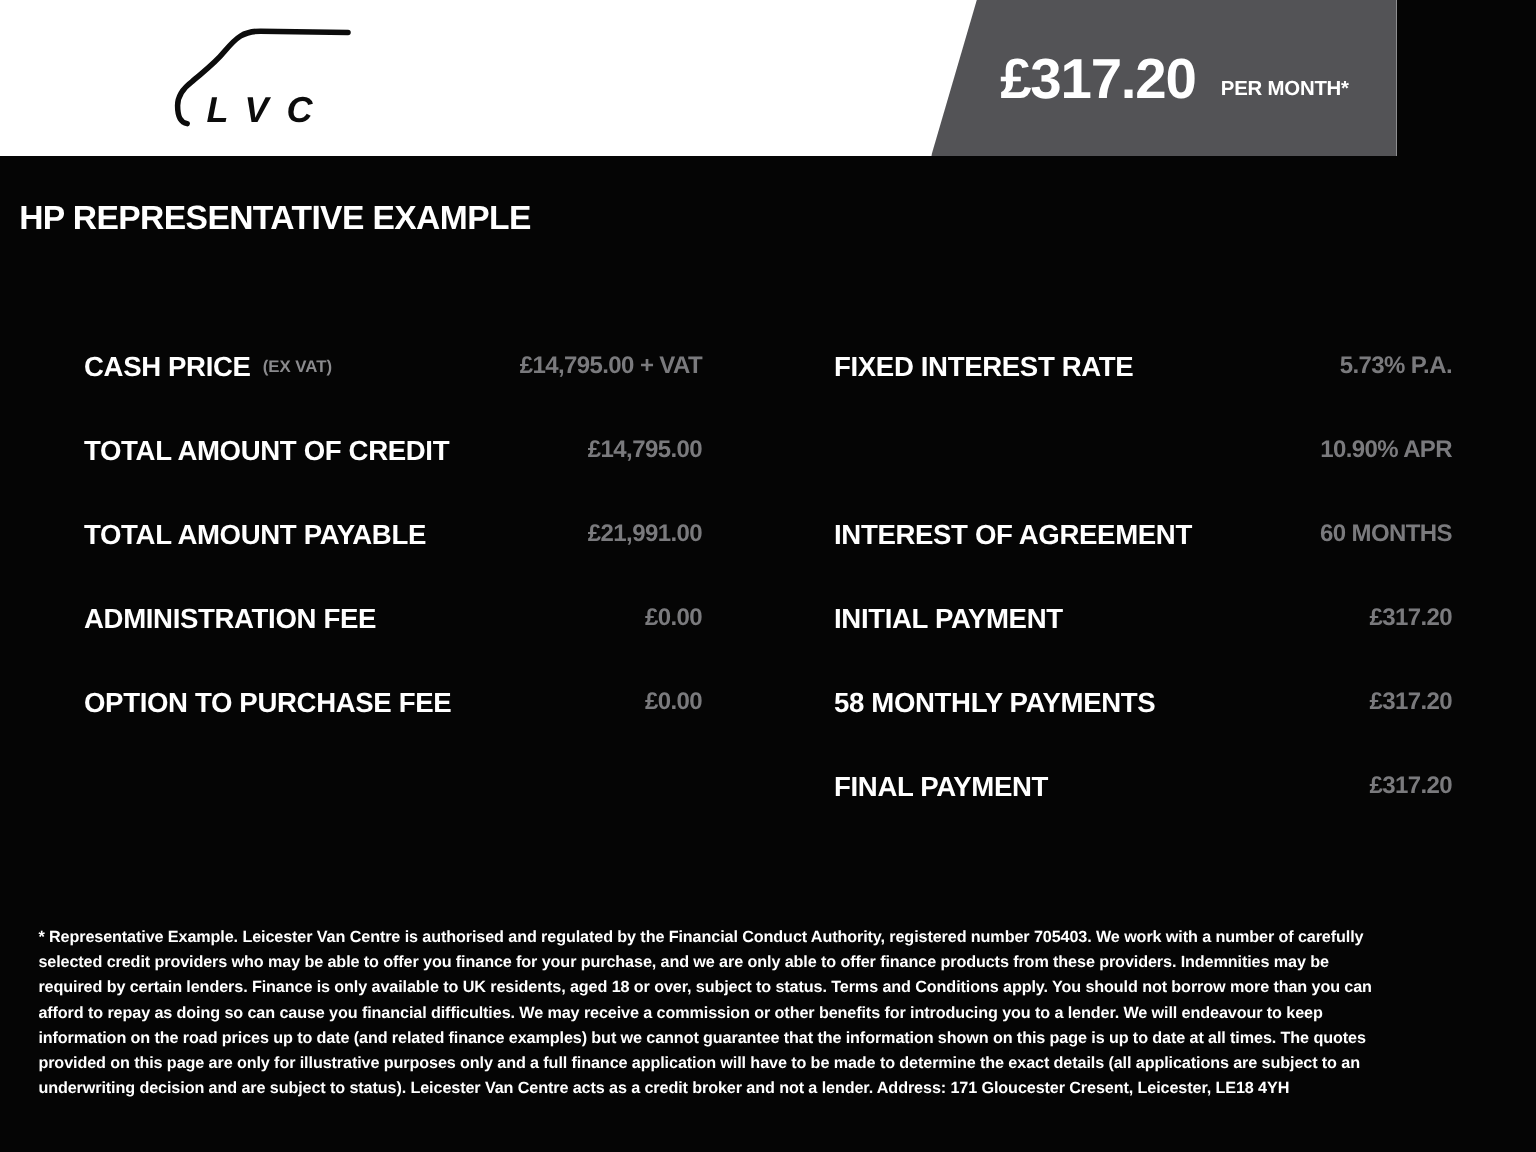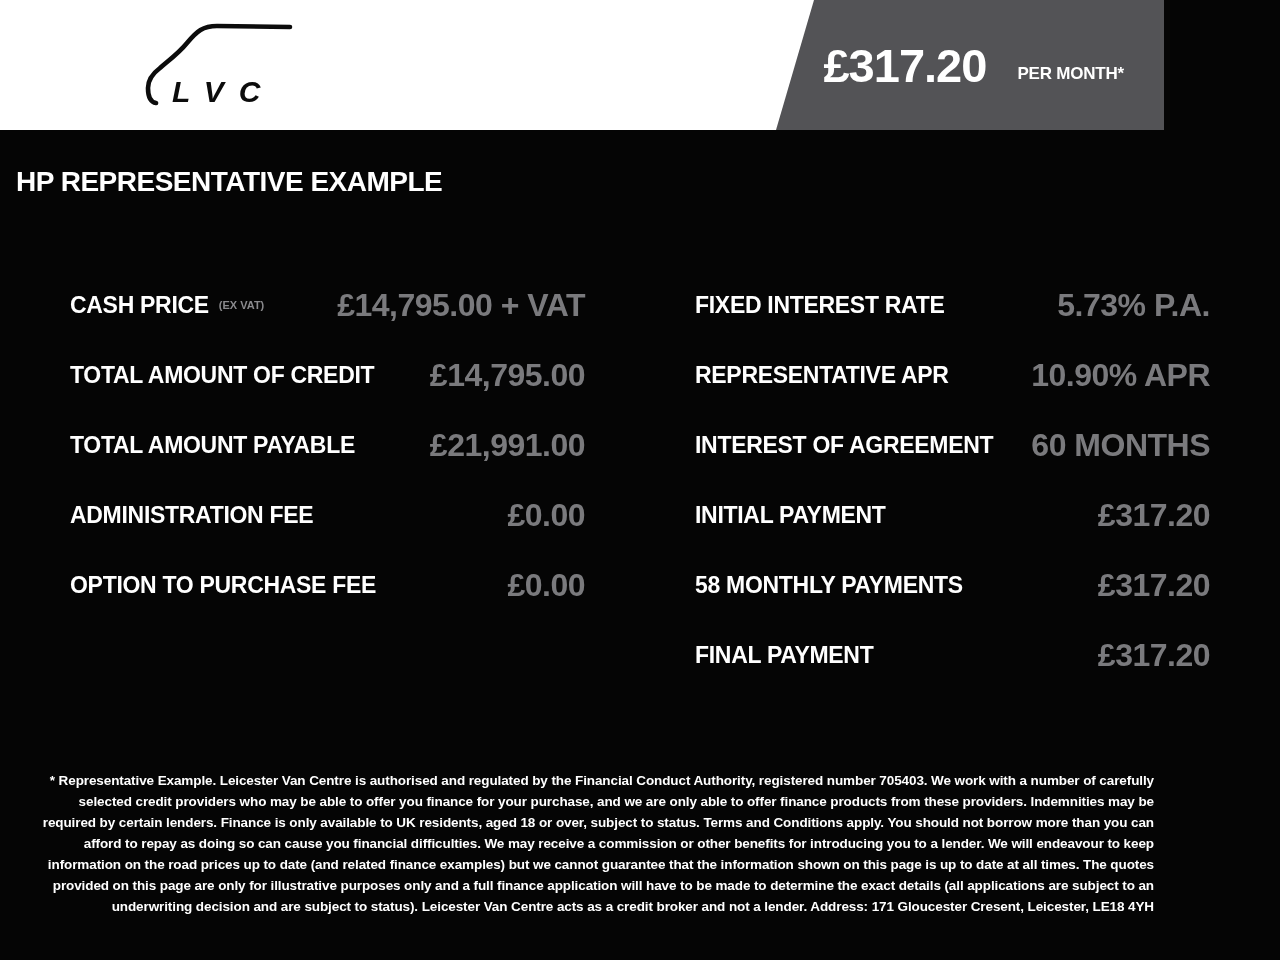--- a/index.html
+++ b/index.html
@@ -26,21 +26,21 @@
     background:#535356;
     clip-path:polygon(38px 0, 100% 0, 100% 100%, 0 100%);
     display:flex; align-items:center; justify-content:flex-end;
     padding-right:40px;
   }
   .banner-amount {
     color:#ffffff; font-size:47px; font-weight:bold; letter-spacing:-1px;
     white-space:nowrap;
   }
   .banner-period {
-    color:#ffffff; font-size:17px; font-weight:bold; margin-left:31px;
+    color:#ffffff; font-size:17px; font-weight:bold; margin-left:21px;
     position:relative; top:9px; white-space:nowrap; letter-spacing:-0.2px;
   }
 
   
   .page-title {
     position:absolute; left:16px; top:166px;
     color:#ffffff; font-size:28px; font-weight:bold; letter-spacing:-0.5px;
     white-space:nowrap;
   }
 
@@ -49,34 +49,33 @@
     position:absolute; left:70px; top:270px; width:1140px;
     display:grid; grid-template-columns:1fr 1fr; column-gap:110px;
   }
   .finance-col { display:flex; flex-direction:column; }
   .finance-row { display:flex; align-items:center; height:70px; }
   .f-label {
     color:#ffffff; font-size:23px; font-weight:bold; letter-spacing:-0.3px;
     white-space:nowrap;
   }
   .f-sublabel {
-    color:#8a8a8d; font-size:11px; font-weight:bold; margin-left:10px;
+    color:#8a8a8d; font-size:14px; font-weight:bold; margin-left:10px;
     white-space:nowrap;
   }
   .f-value {
-    margin-left:auto; color:#7a7a7d; font-size:32px; font-weight:bold;
+    margin-left:auto; color:#7a7a7d; font-size:20px; font-weight:bold;
     letter-spacing:-0.5px; white-space:nowrap;
   }
 
   
   .disclaimer {
     position:absolute; left:32px; top:770px; width:1122px;
     color:#ffffff; font-size:13.5px; line-height:21px; font-weight:bold;
     letter-spacing:-0.1px;
-    text-align:right;
   }
 </style>
 </head>
 <body>
 
 <div class="header">
   <div class="logo-wrap">
     <svg width="158" height="92" viewBox="0 0 158 92">
       <path d="M152,9 L79,8 C65,8 59,13 49,25 C41,35 30,43 22,50 C14,56 10,63 10,70 C10,79 12,84 18,85" fill="none" stroke="#0c0c0c" stroke-width="4.6" stroke-linecap="round" stroke-linejoin="round"></path>
       <text x="34" y="84" font-size="30" font-style="italic" font-weight="bold" letter-spacing="15" fill="#0c0c0c" font-family="Liberation Sans, sans-serif">LVC</text>
@@ -115,21 +114,20 @@
       <span class="f-value">£0.00</span>
     </div>
   </div>
 
   <div class="finance-col">
     <div class="finance-row">
       <span class="f-label">FIXED INTEREST RATE</span>
       <span class="f-value">5.73% P.A.</span>
     </div>
     <div class="finance-row">
-      <span class="f-label">REPRESENTATIVE APR</span>
       <span class="f-value">10.90% APR</span>
     </div>
     <div class="finance-row">
       <span class="f-label">INTEREST OF AGREEMENT</span>
       <span class="f-value">60 MONTHS</span>
     </div>
     <div class="finance-row">
       <span class="f-label">INITIAL PAYMENT</span>
       <span class="f-value">£317.20</span>
     </div>

